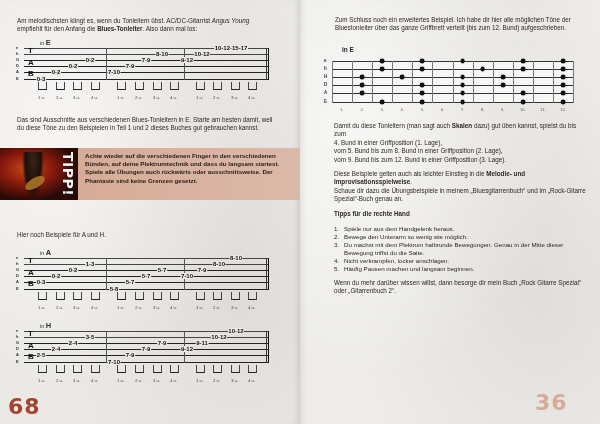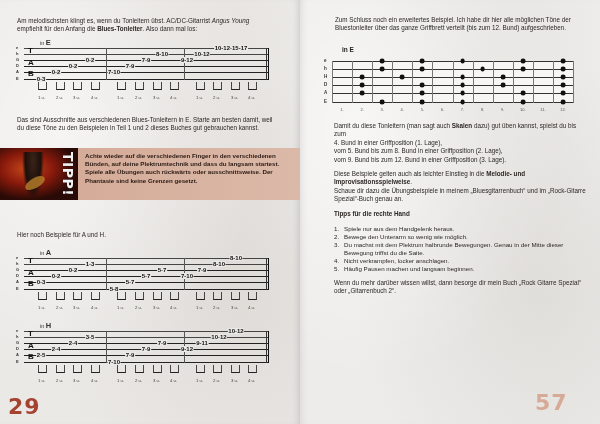--- a/index.html
+++ b/index.html
@@ -310,21 +310,21 @@
           <span style="left:111px">2 u.</span>
           <span style="left:129px">3 u.</span>
           <span style="left:146px">4 u.</span>
           <span style="left:172px">1 u.</span>
           <span style="left:189px">2 u.</span>
           <span style="left:207px">3 u.</span>
           <span style="left:224px">4 u.</span>
         </div>
       </div>
 
-    <div class="pagenum left">29</div>
+    <div class="pagenum left">68</div>
   </div>
 
   <div class="page right">
     <p class="para" style="left:35px; top:16px; width:252px;">Zum Schluss noch ein erweitertes Beispiel. Ich habe dir hier alle möglichen Töne der Bluestonleiter über das ganze Griffbrett verteilt (bis zum 12. Bund) aufgeschrieben.</p>
   </div>
 </div>
 
 <div class="fretboard">
   <div class="key">in E</div>
   <div class="fb-grid" id="fbgrid">
@@ -418,13 +418,13 @@
 <ol class="tipps" id="tipps">
     <li><span class="num">1.</span><span>Spiele nur aus dem Handgelenk heraus.</span></li>
     <li><span class="num">2.</span><span>Bewege den Unterarm so wenig wie möglich.</span></li>
     <li><span class="num">3.</span><span>Du machst mit dem Plektrum halbrunde Bewegungen. Genau in der Mitte dieser Bewegung triffst du die Saite.</span></li>
     <li><span class="num">4.</span><span>Nicht verkrampfen, locker anschlagen.</span></li>
     <li><span class="num">5.</span><span>Häufig Pausen machen und langsam beginnen.</span></li>
   </ol>
 
 <p class="para" style="left:334px; top:279px; width:255px;">Wenn du mehr darüber wissen willst, dann besorge dir mein Buch „Rock Gitarre Spezial“ oder „Gitarrenbuch 2“.</p>
 
-<div class="pagenum right">57</div>
+<div class="pagenum right">36</div>
 
 </body></html>

